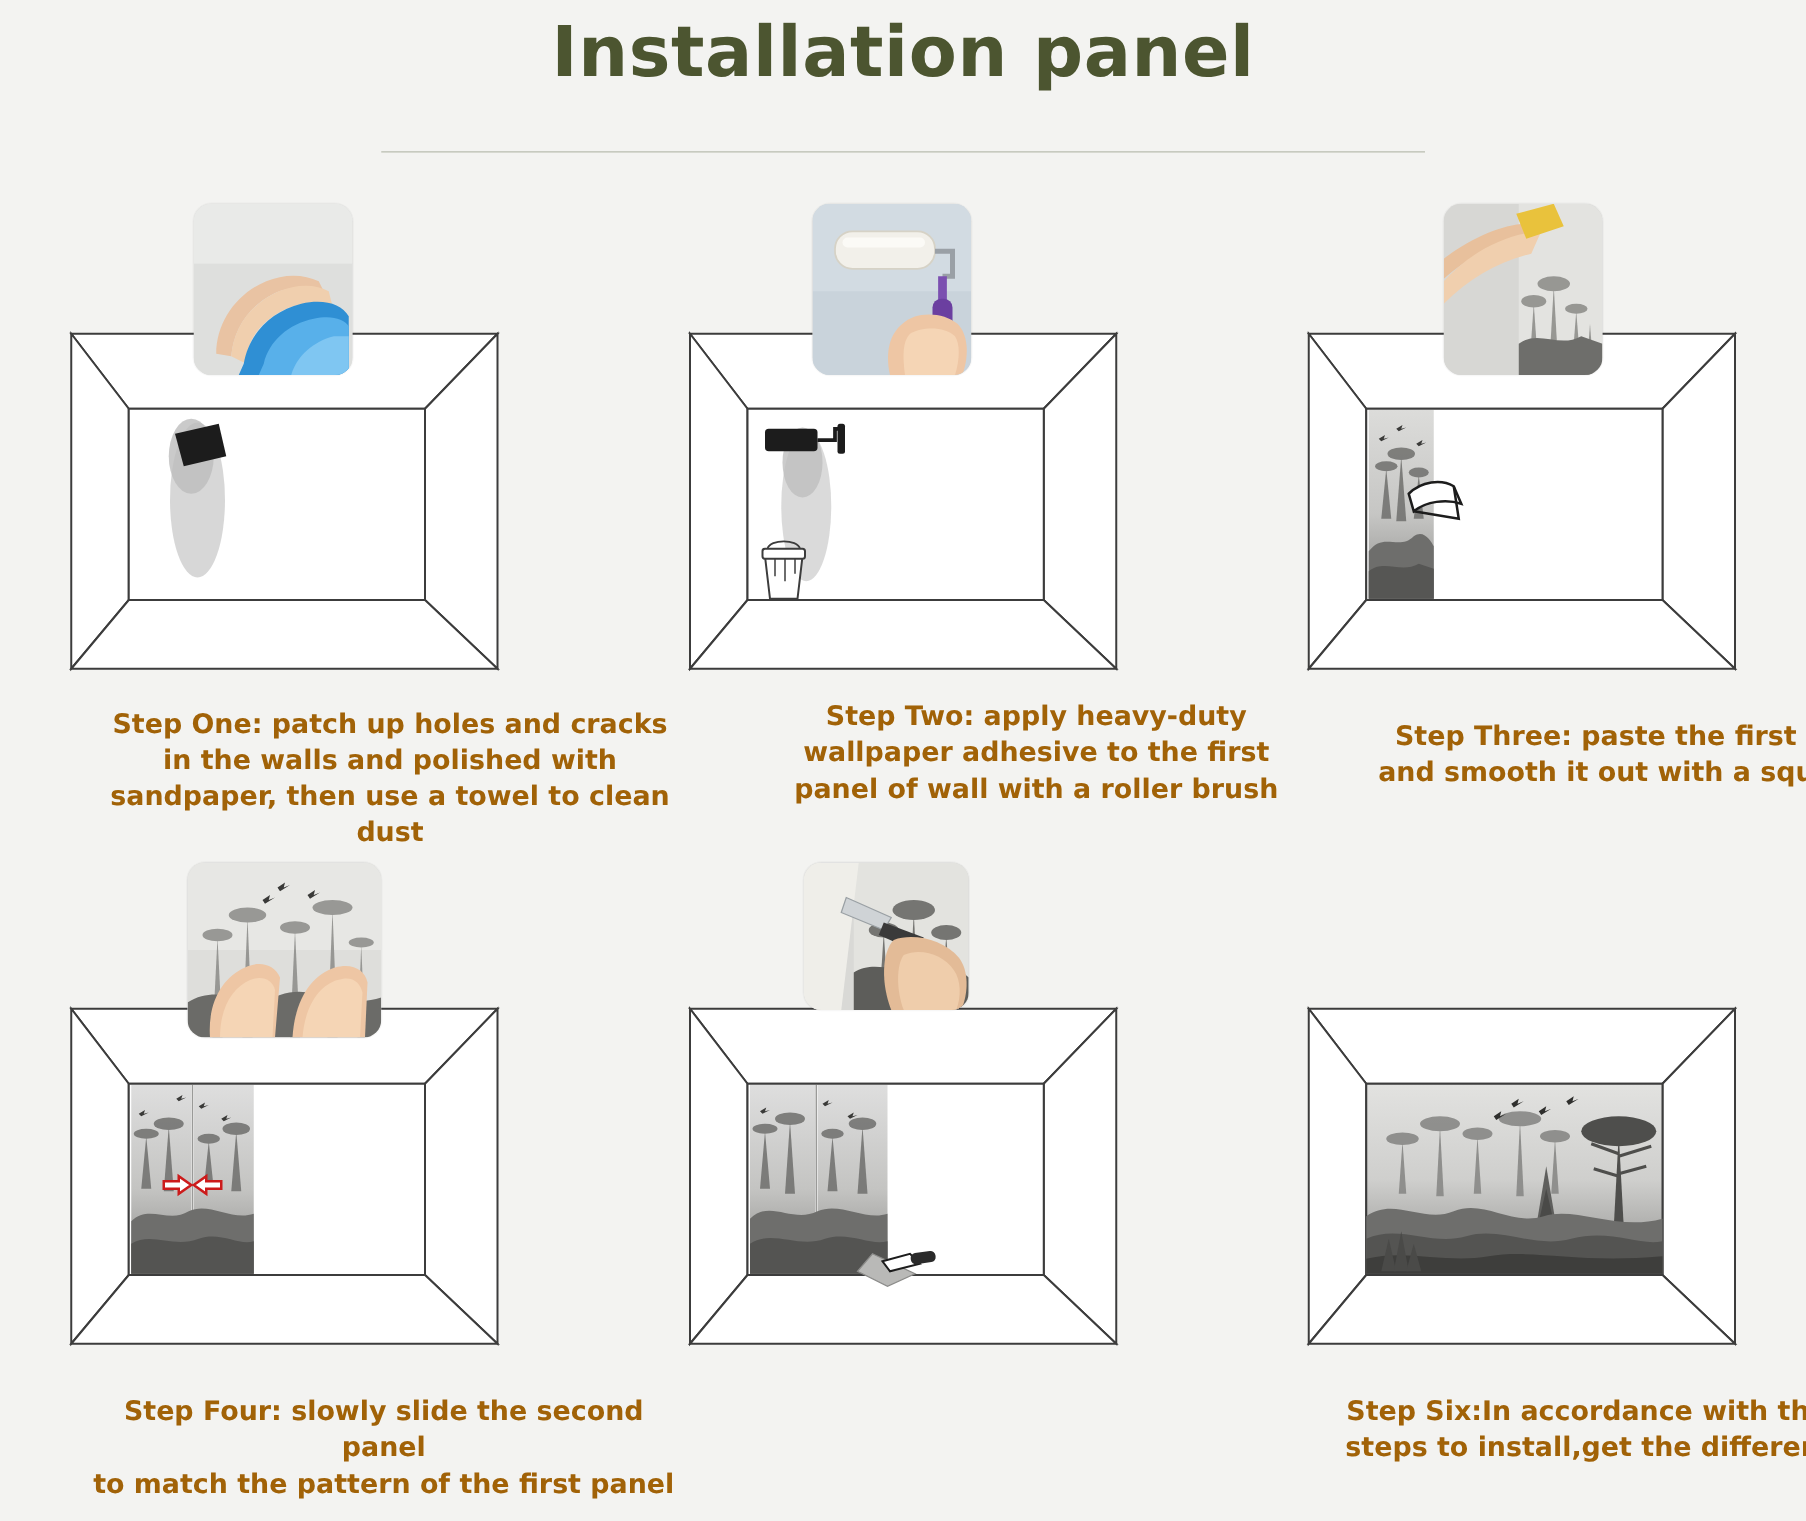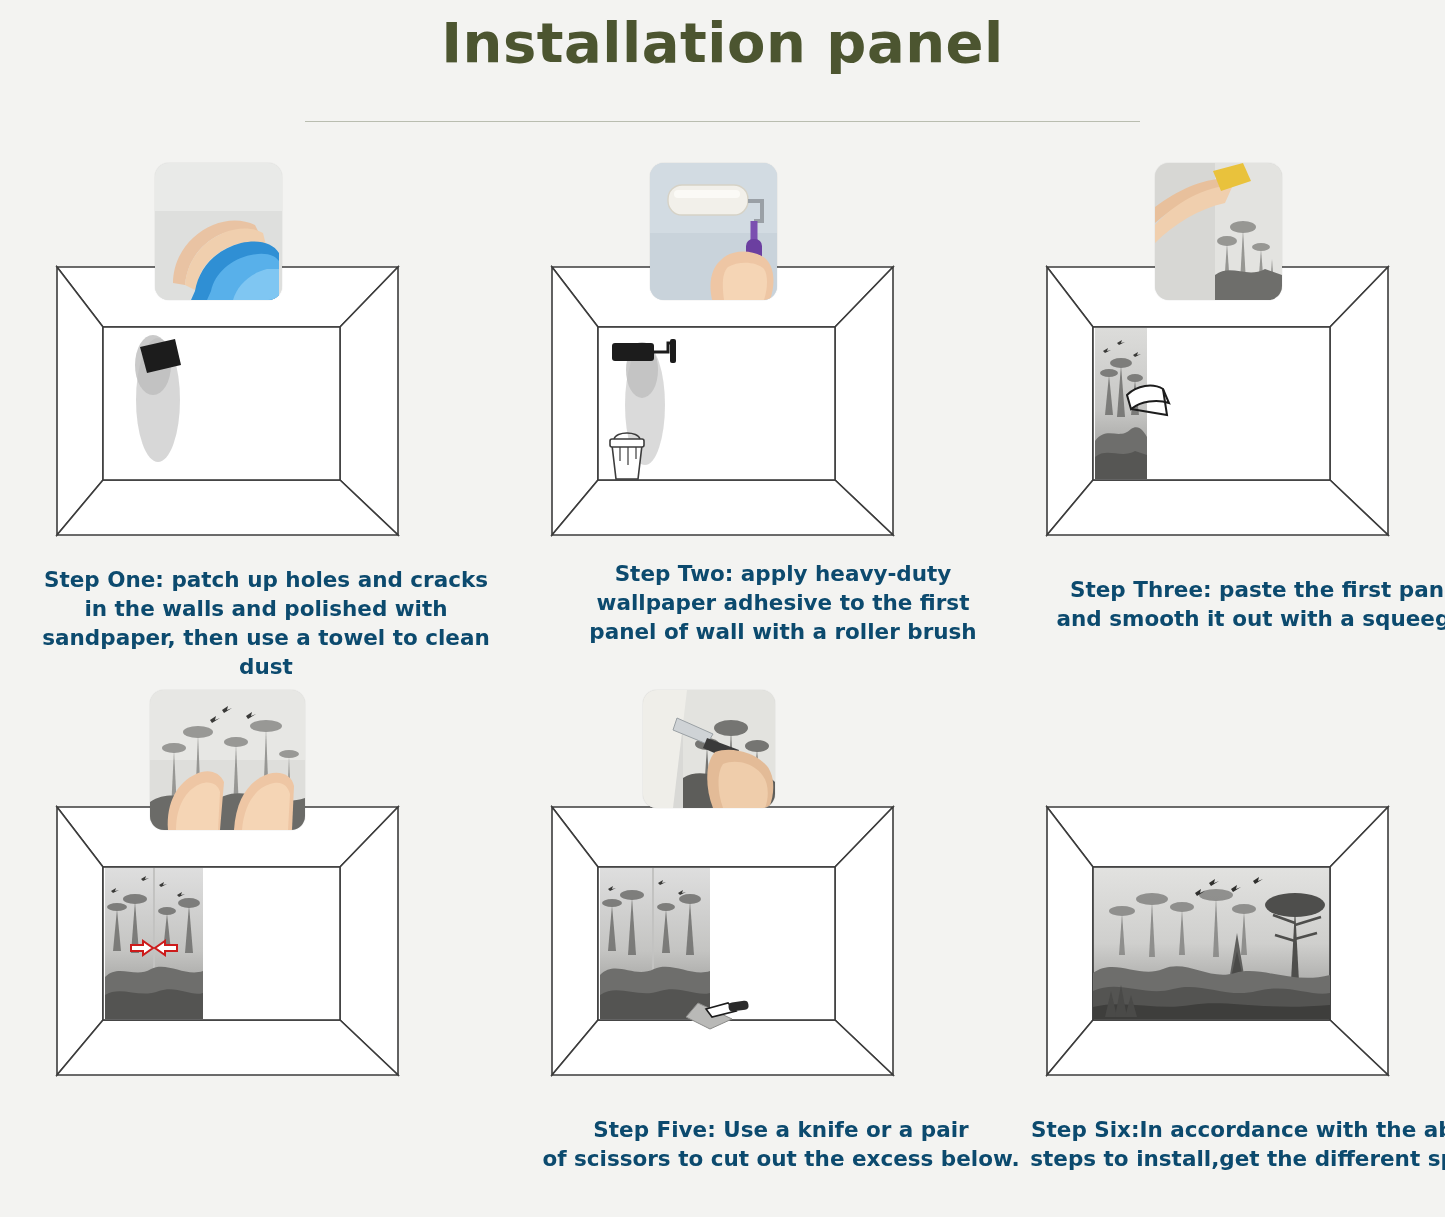--- a/index.html
+++ b/index.html
@@ -78,24 +78,25 @@
   }
   .photo svg { display: block; }
 
   
   .caption {
     position: absolute;
     width: 482px;
     text-align: center;
     font-size: 21.5px;
     line-height: 29px;
-    color: #0c4a6e;
+    color: #a16207;
     font-weight: bold;
     font-family: "DejaVu Sans", sans-serif;
     white-space: pre-line;
+    margin-left: 46px;
   }
 </style>
 </head>
 <body>
 
 <div class="page">
 
   <div class="title">Installation panel</div>
   <div class="title-rule"></div>
 
@@ -333,20 +334,22 @@
             <path d="M0 112 C24 96, 48 116, 74 106 C100 96, 126 118, 155 108 L155 140 L0 140 Z" fill="#6b6b68"></path>
 
             <path d="M18 140 C16 112, 28 92, 46 84 C58 78, 70 82, 74 92 L70 140 Z" fill="#eec6a4"></path>
             <path d="M26 140 C26 116, 36 100, 50 94 C60 90, 68 94, 70 102 L68 140 Z" fill="#f5d5b5"></path>
             <path d="M84 140 C86 108, 100 90, 118 84 C132 80, 142 86, 144 96 L142 140 Z" fill="#eec6a4"></path>
             <path d="M92 140 C94 114, 106 98, 120 94 C132 90, 138 96, 140 104 L138 140 Z" fill="#f5d5b5"></path>
           </svg>
         </div>
 
       </div>
+      <div class="caption" style="top:425px; left:-35px;">Step Four: slowly slide the second panel
+to match the pattern of the first panel</div>
     </div>
 
     <div class="cell" style="left:550px; top:540px;">
       <div class="room-wrap">
 
         <div class="room" style="left:0px; top:115px;">
           <svg width="345" height="272" viewBox="0 0 345 272">
             <defs>
               <linearGradient id="panel5" x1="0" y1="0" x2="0" y2="1">
                 <stop offset="0%" stop-color="#dedede"></stop>
@@ -406,22 +409,20 @@
 
             <path d="M34 28 L70 44 L64 54 L30 40 Z" fill="#cfd3d6" stroke="#9aa0a4" stroke-width="1"></path>
             <path d="M64 48 L96 60 L92 72 L60 58 Z" fill="#3a3a3a"></path>
 
             <path d="M72 62 C88 56, 112 62, 124 76 C132 86, 132 104, 126 118 L70 118 C62 98, 62 72, 72 62 Z" fill="#e3bb97"></path>
             <path d="M80 74 C94 68, 112 74, 120 86 C126 94, 126 108, 122 118 L80 118 C74 102, 74 82, 80 74 Z" fill="#efcdab"></path>
           </svg>
         </div>
 
       </div>
-      <div class="caption" style="top:425px; left:-10px;">Step Five: Use a knife or a pair
-of scissors to cut out the excess below.</div>
     </div>
 
     <div class="cell" style="left:1045px; top:540px;">
       <div class="room-wrap">
 
         <div class="room" style="left:0px; top:115px;">
           <svg width="345" height="272" viewBox="0 0 345 272">
             <defs>
               <linearGradient id="mural6" x1="0" y1="0" x2="0" y2="1">
                 <stop offset="0%" stop-color="#e2e2e0"></stop>

